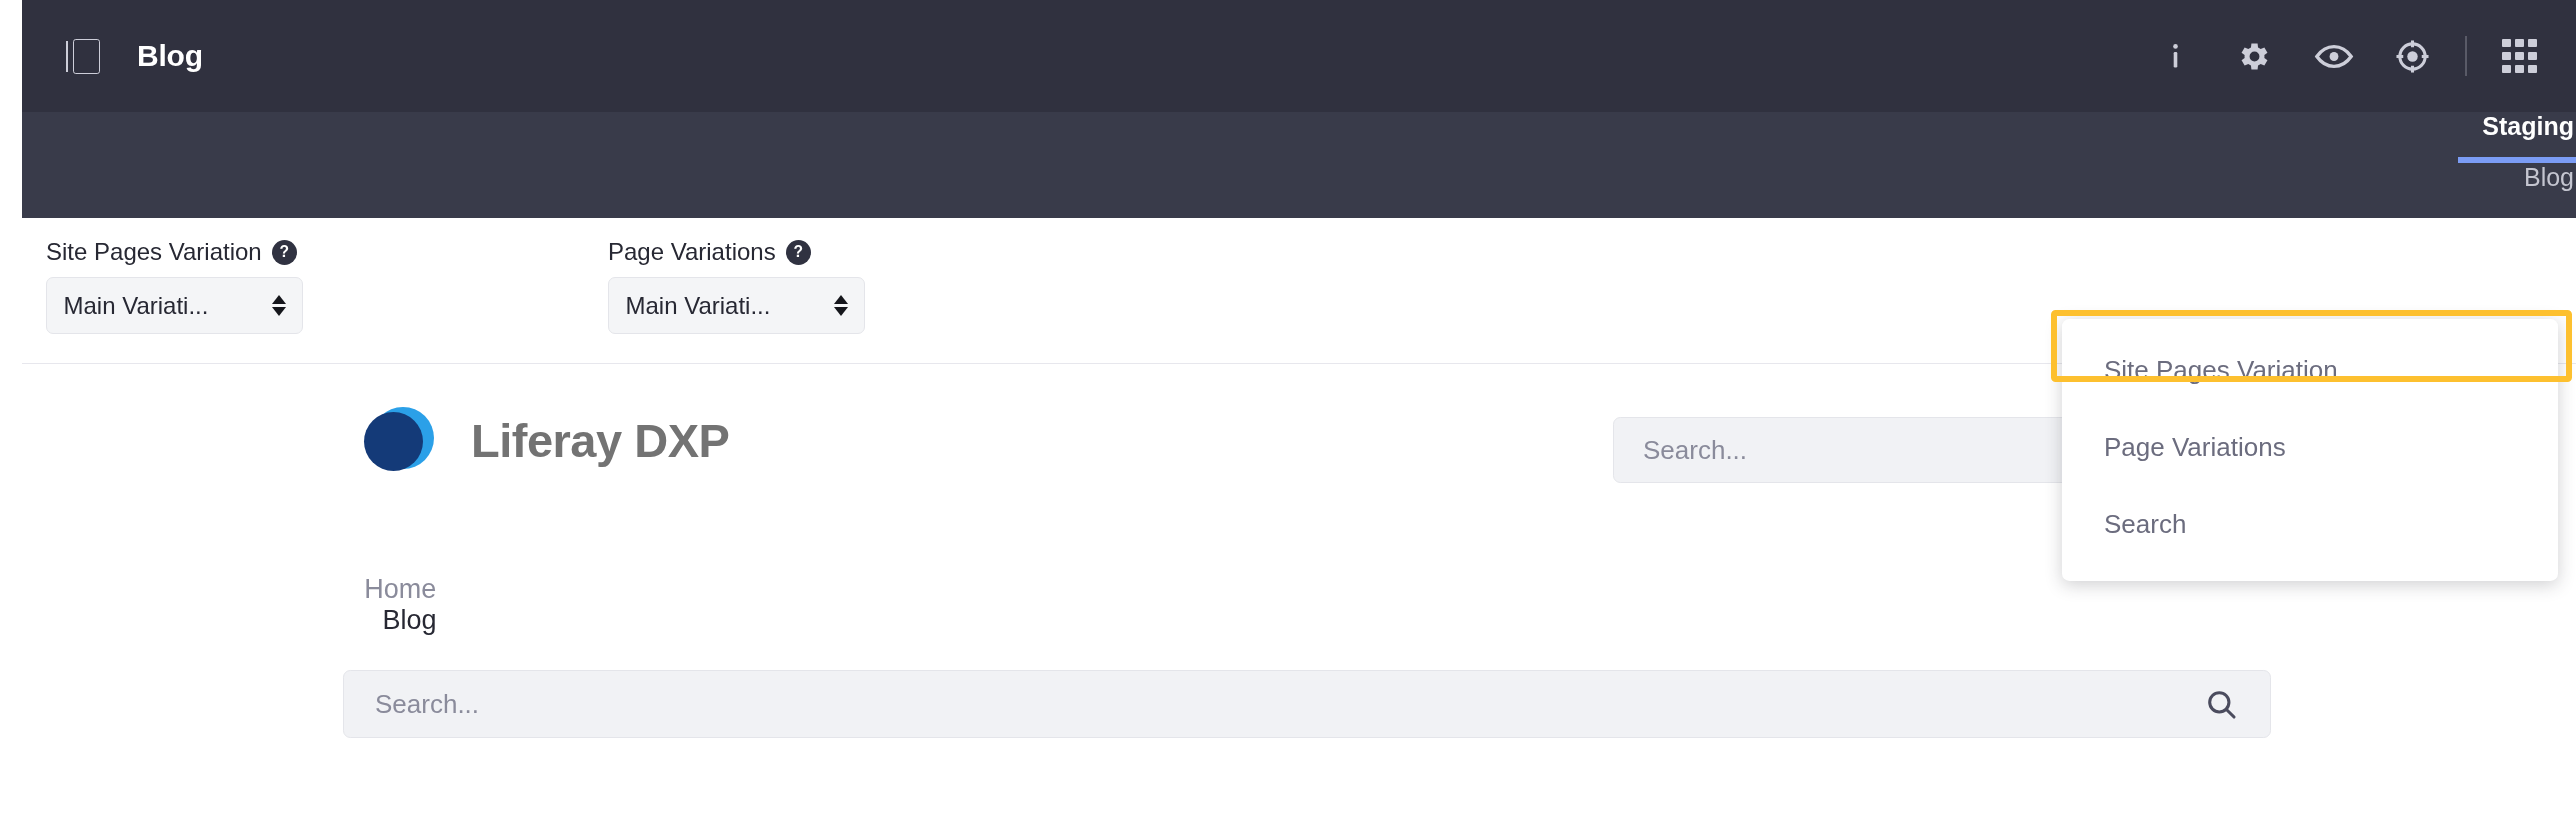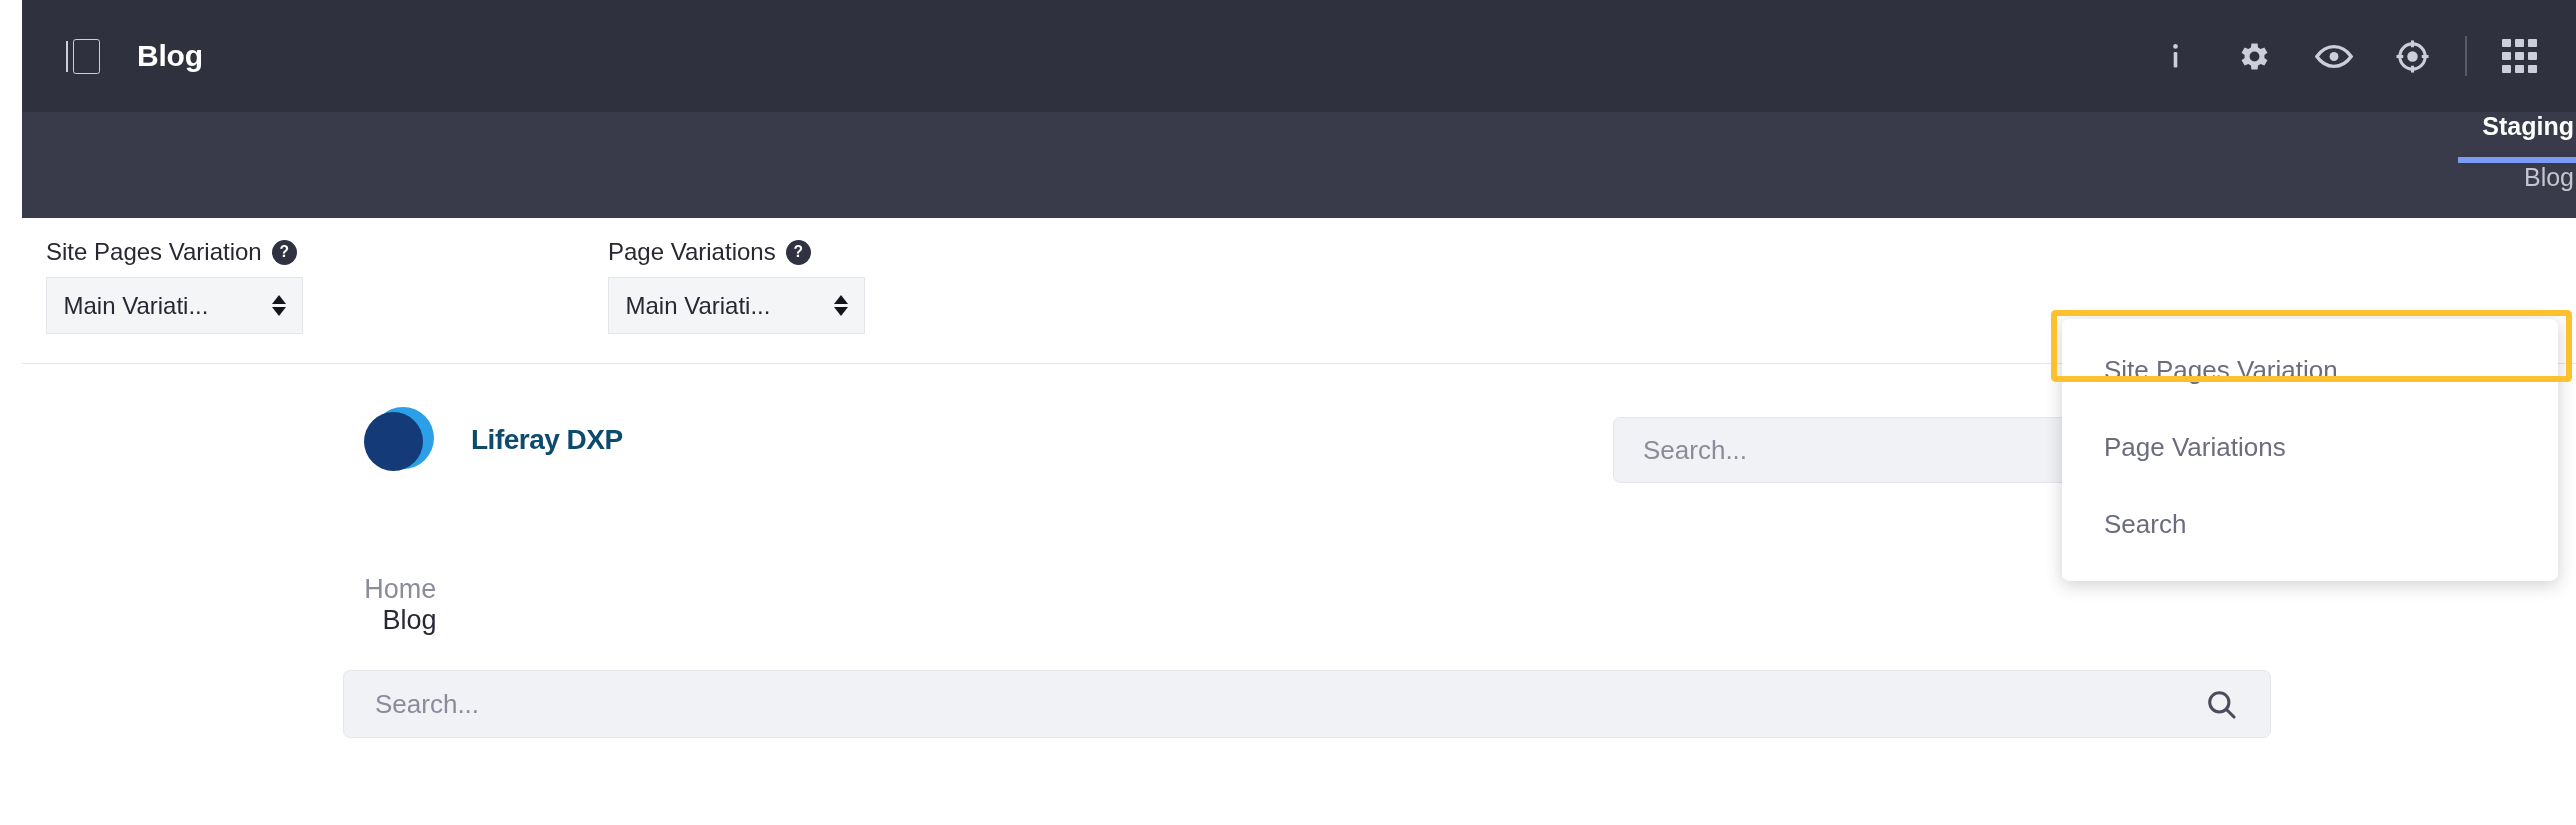--- a/index.html
+++ b/index.html
@@ -165,21 +165,21 @@
     align-items: center;
     justify-content: center;
     cursor: pointer;
     flex: none;
   }
   .ctrl-select {
     width: 257px;
     height: 57px;
     background: #f4f5f7;
     border: 0.9px solid #e4e5ea;
-    border-radius: 0;
+    border-radius: 7px;
     display: flex;
     align-items: center;
     padding: 0 16.5px;
     font-size: 24px;
     color: #272833;
     cursor: pointer;
     white-space: nowrap;
   }
   .ctrl-select .caret {
     margin-left: auto;
@@ -357,23 +357,23 @@
     background: #2ba0e8;
   }
   .logo .c-front {
     position: absolute;
     left: 0; top: 7.3px;
     width: 59px; height: 59px;
     border-radius: 50%;
     background: #143a78;
   }
   .brand-name {
-    font-size: 28px;
+    font-size: 47px;
     font-weight: bold;
-    color: #0c4a6e;
+    color: #737373;
     letter-spacing: -0.5px;
     white-space: nowrap;
   }
 
   .sitenav {
     position: absolute;
     top: 209px;
     left: 342px;
     display: flex;
     align-items: center;

